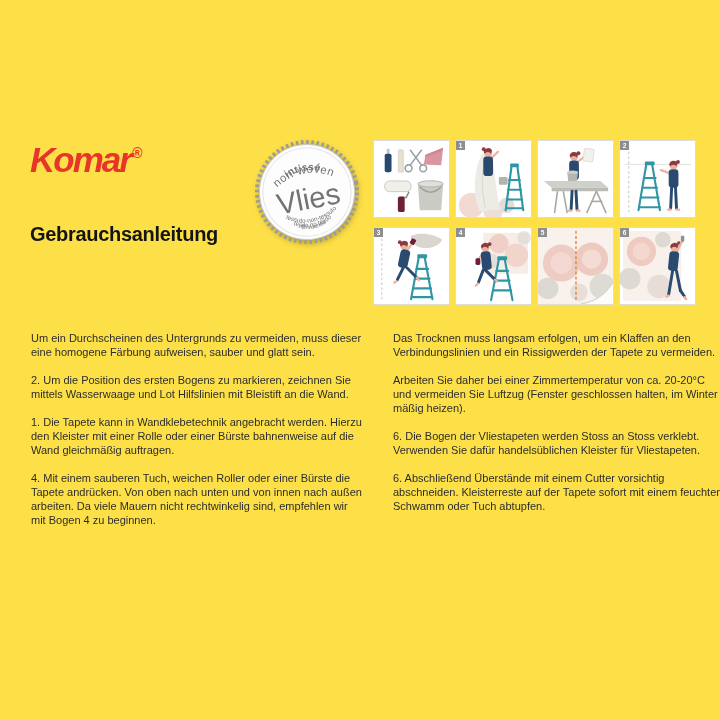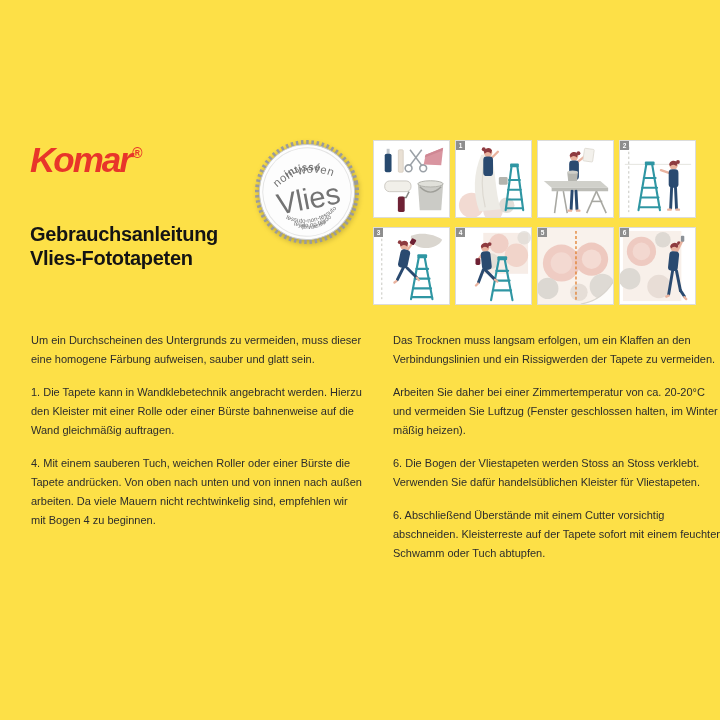--- a/index.html
+++ b/index.html
@@ -22,21 +22,21 @@
   
   .grid{position:absolute;left:373px;top:140px;display:grid;
         grid-template-columns:repeat(4,77px);grid-auto-rows:78px;column-gap:5px;row-gap:9px;}
   .cell{position:relative;background:#fff;border:1px solid #dcdcda;box-sizing:border-box;overflow:hidden;}
   .cell svg{position:absolute;inset:0;width:100%;height:100%;}
   .badge{position:absolute;top:0;left:0;width:9px;height:9px;background:#8e8e8e;color:#fff;
          font-size:6.5px;font-weight:bold;line-height:9px;text-align:center;z-index:2;}
   .badge:empty{display:none;}
 
   
-  .col{position:absolute;font-size:11px;line-height:19px;color:#2c2c2c;}
+  .col{position:absolute;font-size:11px;line-height:14px;color:#2c2c2c;}
   .col-left{left:31px;top:331px;width:331px;}
   .col-right{left:393px;top:331px;width:330px;}
   .col p{margin:0 0 14px 0;}
 
   
   .skin{fill:#e9b39f}
   .hair{fill:#8e3b40}
   .bdy{fill:#2a4a70}
   .sk{stroke:#e9b39f;stroke-width:2.4;stroke-linecap:round}
   .nv{stroke:#2a4a70;stroke-width:3;stroke-linecap:round}
@@ -47,21 +47,20 @@
 <body>
 
 <div id="canvas">
 
   <div class="logo">
     <span>Komar</span><span class="reg">®</span>
   </div>
 
   <div class="heading">
     <div>Gebrauchsanleitung</div>
-    <div>Vlies-Fototapeten</div>
   </div>
 
   <div class="stamp">
     <svg viewBox="0 0 120 120">
       <defs>
         <path id="arc-int" d="M 36,44 A 48,48 0 0 1 84,44" fill="none"></path>
         <path id="arc-nw" d="M 20,58 A 54,54 0 0 1 100,58" fill="none"></path>
         <path id="arc-b1" d="M 22,72 A 46,46 0 0 0 98,72" fill="none"></path>
         <path id="arc-b2" d="M 28,81 A 40,40 0 0 0 92,81" fill="none"></path>
         <path id="arc-b3" d="M 36,89 A 34,34 0 0 0 84,89" fill="none"></path>
@@ -329,20 +328,21 @@
           <line x1="50" y1="69.5" x2="47.5" y2="70.5" class="sk"></line>
           <line x1="66" y1="71" x2="68" y2="73" class="sk"></line>
         </g>
       </svg>
     </div>
 
   </div>
 
   <div class="col col-left">
     <p>Um ein Durchscheinen des Untergrunds zu vermeiden, muss dieser eine homogene Färbung aufweisen, sauber und glatt sein.</p>
+    <p>2. Um die Position des ersten Bogens zu markieren, zeichnen Sie mittels Wasserwaage und Lot Hilfslinien mit Bleistift an die Wand.</p>
     <p>1. Die Tapete kann in Wandklebetechnik angebracht werden. Hierzu den Kleister mit einer Rolle oder einer Bürste bahnenweise auf die Wand  gleichmäßig auftragen.</p>
     <p>4. Mit einem sauberen Tuch, weichen Roller oder einer Bürste die Tapete andrücken. Von oben nach unten und von innen nach außen arbeiten. Da viele Mauern nicht rechtwinkelig sind, empfehlen wir mit Bogen 4 zu beginnen.</p>
   </div>
 
   <div class="col col-right">
     <p>Das Trocknen muss langsam erfolgen, um ein Klaffen an den Verbindungslinien und ein Rissigwerden der Tapete zu vermeiden.</p>
     <p>Arbeiten Sie daher bei einer Zimmertemperatur von ca. 20-20°C und vermeiden Sie Luftzug (Fenster geschlossen halten, im Winter mäßig heizen).</p>
     <p>6. Die Bogen der Vliestapeten werden Stoss an Stoss verklebt. Verwenden Sie dafür handelsüblichen Kleister für Vliestapeten.</p>
     <p>6. Abschließend Überstände mit einem Cutter vorsichtig abschneiden. Kleisterreste auf der Tapete sofort mit einem feuchten Schwamm oder Tuch abtupfen.</p>
   </div>

